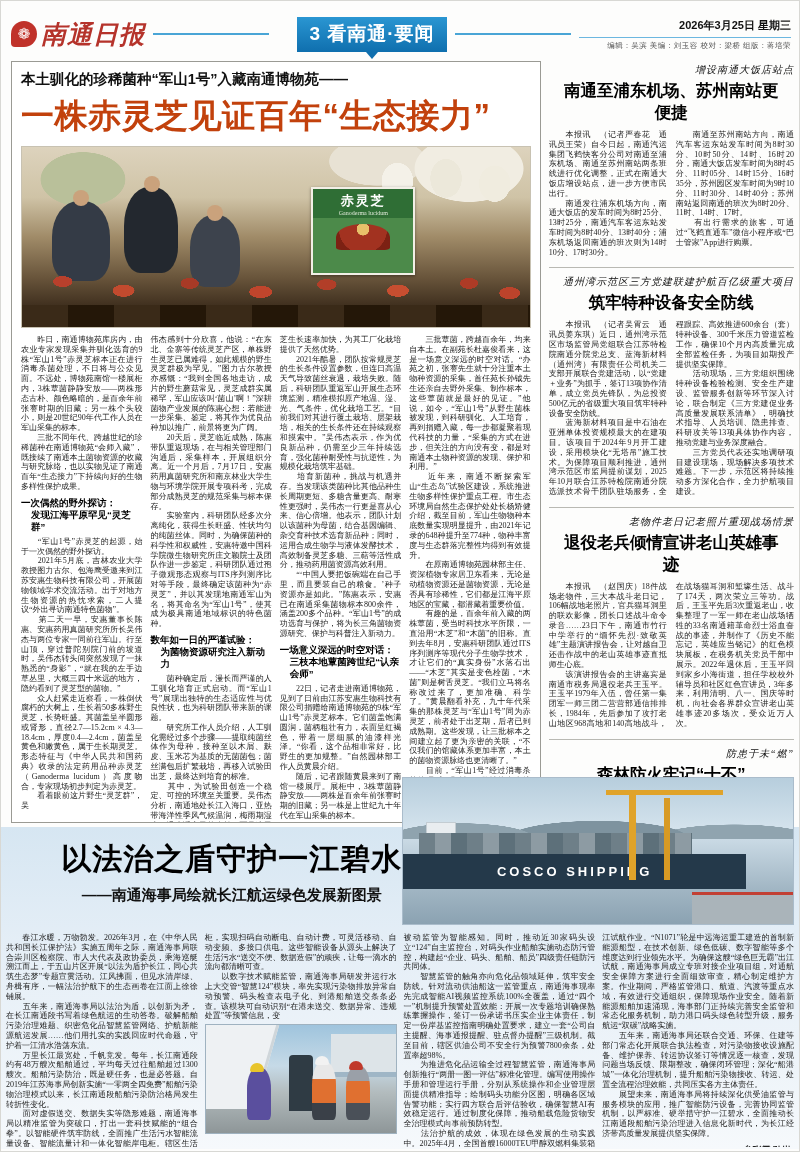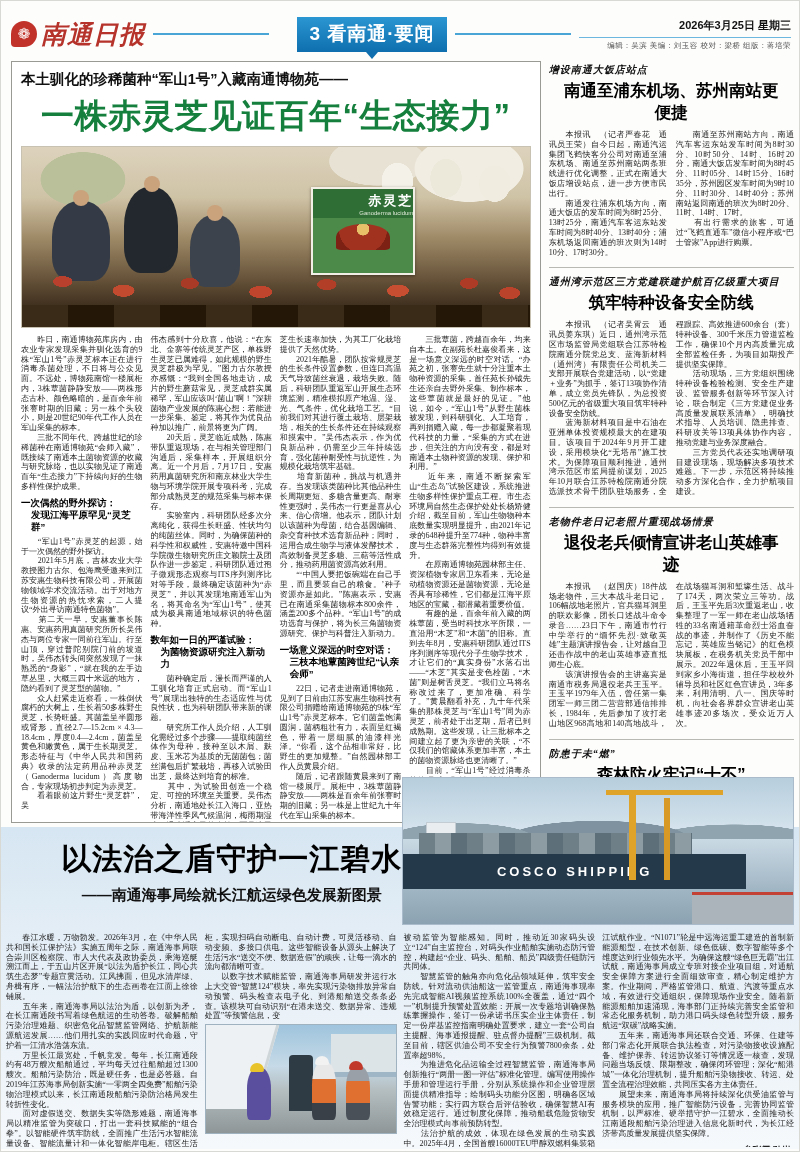--- a/index.html
+++ b/index.html
@@ -22,21 +22,21 @@
   .banner-tri { position:absolute; left:50%; bottom:-7px; margin-left:-6px; width:0; height:0;
     border-left:6px solid transparent; border-right:6px solid transparent; border-top:7px solid #0f6fae; }
   .issue { flex:0 0 212px; text-align:right; font-family:"Liberation Sans",sans-serif; }
   .issue .date { font-weight:bold; font-size:11px; color:#111; }
   .issue .staff { margin-top:4px; padding-top:3px; border-top:1px solid #6cb7e0; font-size:7.5px; color:#555; letter-spacing:0.5px; }
   
   .content-row { display:flex; gap:8px; padding:4px 5px 0 10px; height:766px; }
   .main-box { width:533px; border:1px solid #9a9a94; padding:8px 9px 14px; overflow:hidden; background:#fff; }
   .kicker-main { font-family:"Liberation Sans",sans-serif; font-weight:bold; font-size:14.5px; color:#111; }
   .headline-main { font-family:"Liberation Sans",sans-serif; font-weight:900; font-size:33px; letter-spacing:0.5px;
-    text-align:center; margin:5px 0 7px; color:#15803d; }
+    text-align:left; margin:5px 0 7px; color:#c2410c; }
   
   .main-photo { position:relative; height:182px; overflow:hidden; border:1px solid #c8c2b2;
     background:
       radial-gradient(70px 45px at 12% 18%, #b9c09a 0 60%, transparent 61%),
       radial-gradient(90px 55px at 88% 12%, #f1ede2 0 60%, transparent 61%),
       radial-gradient(80px 40px at 70% 8%, #e8e2d4 0 60%, transparent 61%),
       linear-gradient(180deg,#ddd3bd 0%,#cfc3a6 28%,#a08b68 50%,#6a563c 72%,#40301f 88%,#2b1f12 100%); }
   .sacks { position:absolute; right:2%; top:4%; width:30%; height:30%;
     background:
       radial-gradient(26px 30px at 20% 50%, #f4f1e8 0 60%, transparent 61%),
@@ -54,36 +54,36 @@
       radial-gradient(18px 10px at 20% 70%, #c24a2e 0 60%, transparent 61%),
       radial-gradient(15px 9px at 33% 58%, #a83a26 0 60%, transparent 61%),
       radial-gradient(19px 10px at 47% 72%, #c0452c 0 60%, transparent 61%),
       radial-gradient(16px 9px at 60% 60%, #b23e28 0 60%, transparent 61%),
       radial-gradient(18px 10px at 74% 70%, #c74e30 0 60%, transparent 61%),
       radial-gradient(15px 9px at 88% 58%, #ad3b26 0 60%, transparent 61%),
       radial-gradient(17px 10px at 96% 74%, #bc432b 0 60%, transparent 61%); }
   .logs { position:absolute; left:0; bottom:0; width:100%; height:12%;
     background:repeating-linear-gradient(90deg,#3a2a18 0 46px,#241708 46px 92px); }
   .inset { position:absolute; left:57%; top:22%; width:104px; height:88px; border:2px solid #f2efe6;
-    background:linear-gradient(180deg,#2f6e35 0 34%,#4c8a4a 34% 100%); text-align:right; color:#fff;
-    font-family:Liberation Sans, sans-serif; box-shadow:0 1px 3px rgba(0,0,0,.4); }
+    background:linear-gradient(180deg,#2f6e35 0 34%,#4c8a4a 34% 100%); text-align:center; color:#fff;
+    font-family:Liberation Serif, serif; box-shadow:0 1px 3px rgba(0,0,0,.4); }
   .inset-label { font-size:13px; font-weight:bold; letter-spacing:2px; padding-top:3px; }
   .inset-sub { font-size:6px; color:#dfe9d8; }
   .inset-fungus { margin:8px auto 0; width:54px; height:26px; border-radius:50% 50% 10% 10%;
     background:radial-gradient(circle at 50% 20%, #e8c06a 0 18%, #a23220 19% 70%, #7c2113 71%); }
   
   .main-cols { display:flex; gap:8px; margin-top:7px; height:497px; overflow:hidden; }
   .mcol { flex:1; min-width:0; }
   .body-text { font-size:8px; line-height:9.8px; text-align:justify; white-space:pre-line; color:#1c1c1c; }
   .subhead { font-family:"Liberation Sans",sans-serif; font-weight:bold; font-size:9.5px; line-height:12px; margin:5px 0 4px; color:#000; }
   .subhead .l2 { padding-left:10px; }
   
   .sidebar { width:247px; overflow:hidden; }
   .sb-art { padding:2px 0 6px; }
-  .sb-kicker { text-align:left; font-weight:bold; font-size:10px; letter-spacing:1px; color:#111; font-style:italic; }
+  .sb-kicker { text-align:right; font-weight:normal; font-size:10px; letter-spacing:1px; color:#111; font-style:italic; }
   .sb-headline { text-align:center; font-family:"Liberation Sans",sans-serif; font-weight:900; font-size:16.5px; margin:3px 8px 6px; color:#000; }
   .sb-body { column-count:2; column-gap:9px; }
   .sb-divider { border:none; border-top:1px solid #b9b9b3; margin:4px 0 5px; }
   .a4-row { display:flex; gap:8px; }
   .a4-left { width:118px; }
   .a4-right { flex:1; min-width:0; }
   
   .ad-box { position:relative; width:116px; height:112px; border:1px solid #bcd2e2; overflow:hidden; margin-bottom:4px;
     background:
       linear-gradient(0deg,#bcd8ec 0 14%, transparent 14%),

